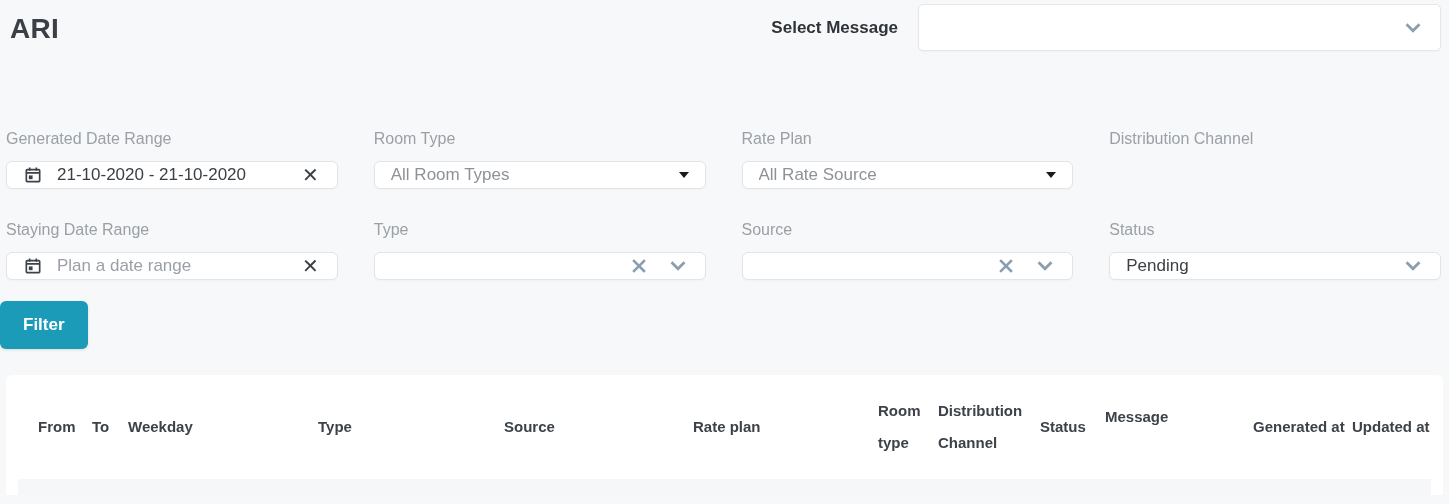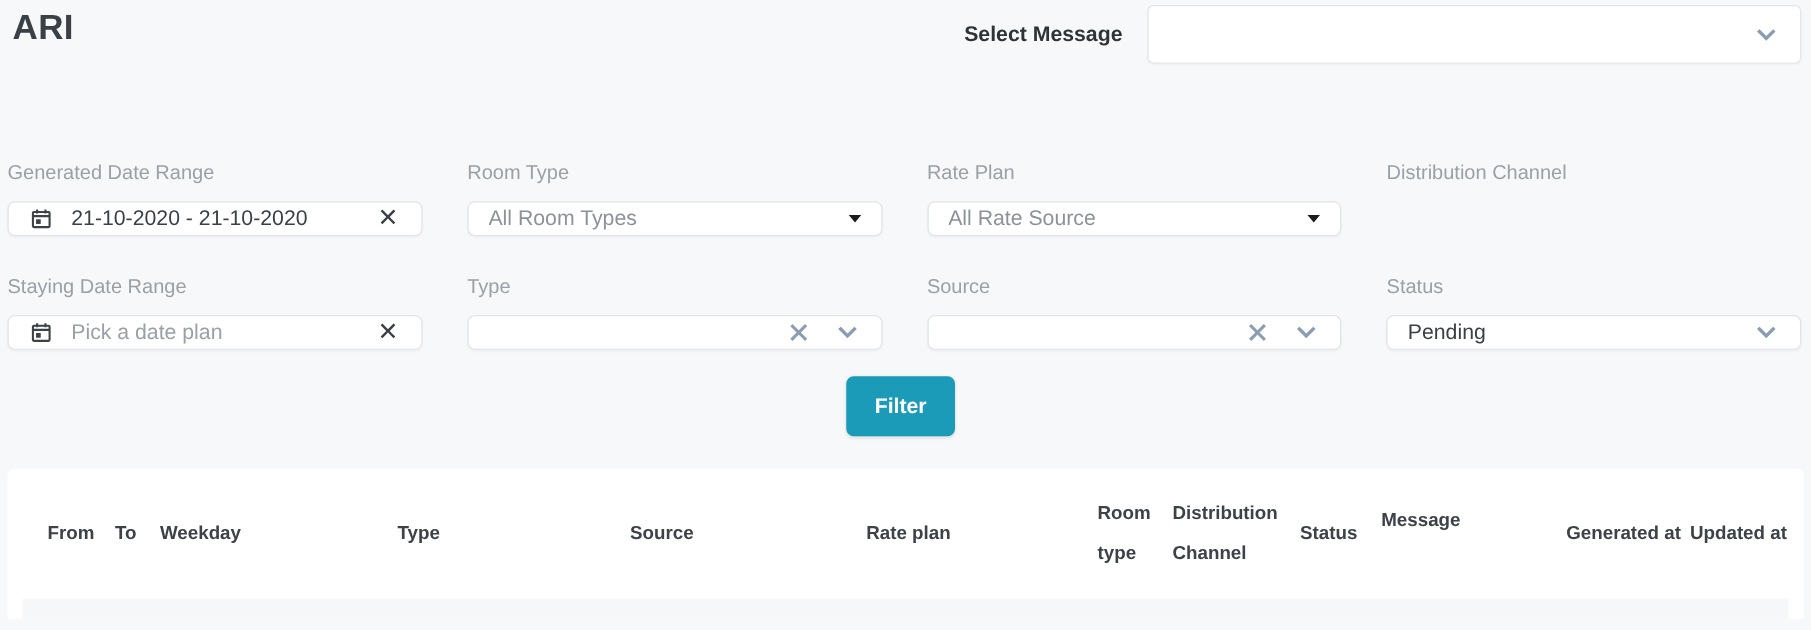--- a/index.html
+++ b/index.html
@@ -6,21 +6,21 @@
   html, body { width: 1449px; height: 504px; overflow: hidden; }
   body {
     background: #f7f8f9;
     font-family: "Liberation Sans", sans-serif;
     color: #3c4248;
   }
   
   .top-bar {
     display: flex;
     justify-content: space-between;
-    align-items: flex-start;
+    align-items: center;
     padding: 4px 8px 0 10px;
   }
   .page-title {
     font-size: 28px;
     font-weight: bold;
     color: #3a4046;
     letter-spacing: 0.3px;
     padding-top: 2px;
   }
   .prop-group { display: flex; align-items: center; }
@@ -91,21 +91,21 @@
   .caret {
     width: 0; height: 0;
     border-left: 5px solid transparent;
     border-right: 5px solid transparent;
     border-top: 6px solid #1b1b1b;
     margin-left: 8px;
   }
   
   .btn-row {
     display: flex;
-    justify-content: center;
+    justify-content: flex-start;
     margin: 21px 8px 0 0;
   }
   .filter-btn {
     background: #1b9bb8;
     color: #ffffff;
     font-family: "Liberation Sans", sans-serif;
     font-weight: bold;
     font-size: 17px;
     border: none;
     border-radius: 6px;
@@ -199,21 +199,21 @@
   <div>
     <div class="filter-label">Staying Date Range</div>
     <div class="control">
       <span class="cal-icon">
         <svg width="20" height="20" viewBox="0 0 24 24">
             <path fill="none" stroke="#3c4248" stroke-width="2" d="M5 5.5h14a1 1 0 0 1 1 1V19a1 1 0 0 1-1 1H5a1 1 0 0 1-1-1V6.5a1 1 0 0 1 1-1z"></path>
             <path stroke="#3c4248" stroke-width="2" d="M4 9.5h16M8 3v4M16 3v4" fill="none"></path>
             <rect x="7" y="12.5" width="4.5" height="4.5" fill="#3c4248"></rect>
           </svg>
       </span>
-      <span class="text placeholder">Pick a date plan</span>
+      <span class="text placeholder">Plan a date range</span>
       <span class="x-dark">✕</span>
     </div>
   </div>
 
   <div>
     <div class="filter-label">Type</div>
     <div class="control">
       <span class="text"></span>
       <span class="icon-btn">
         <svg width="20" height="20" viewBox="0 0 24 24" fill="none" stroke="#8b9db0" stroke-width="3" stroke-linecap="square">

